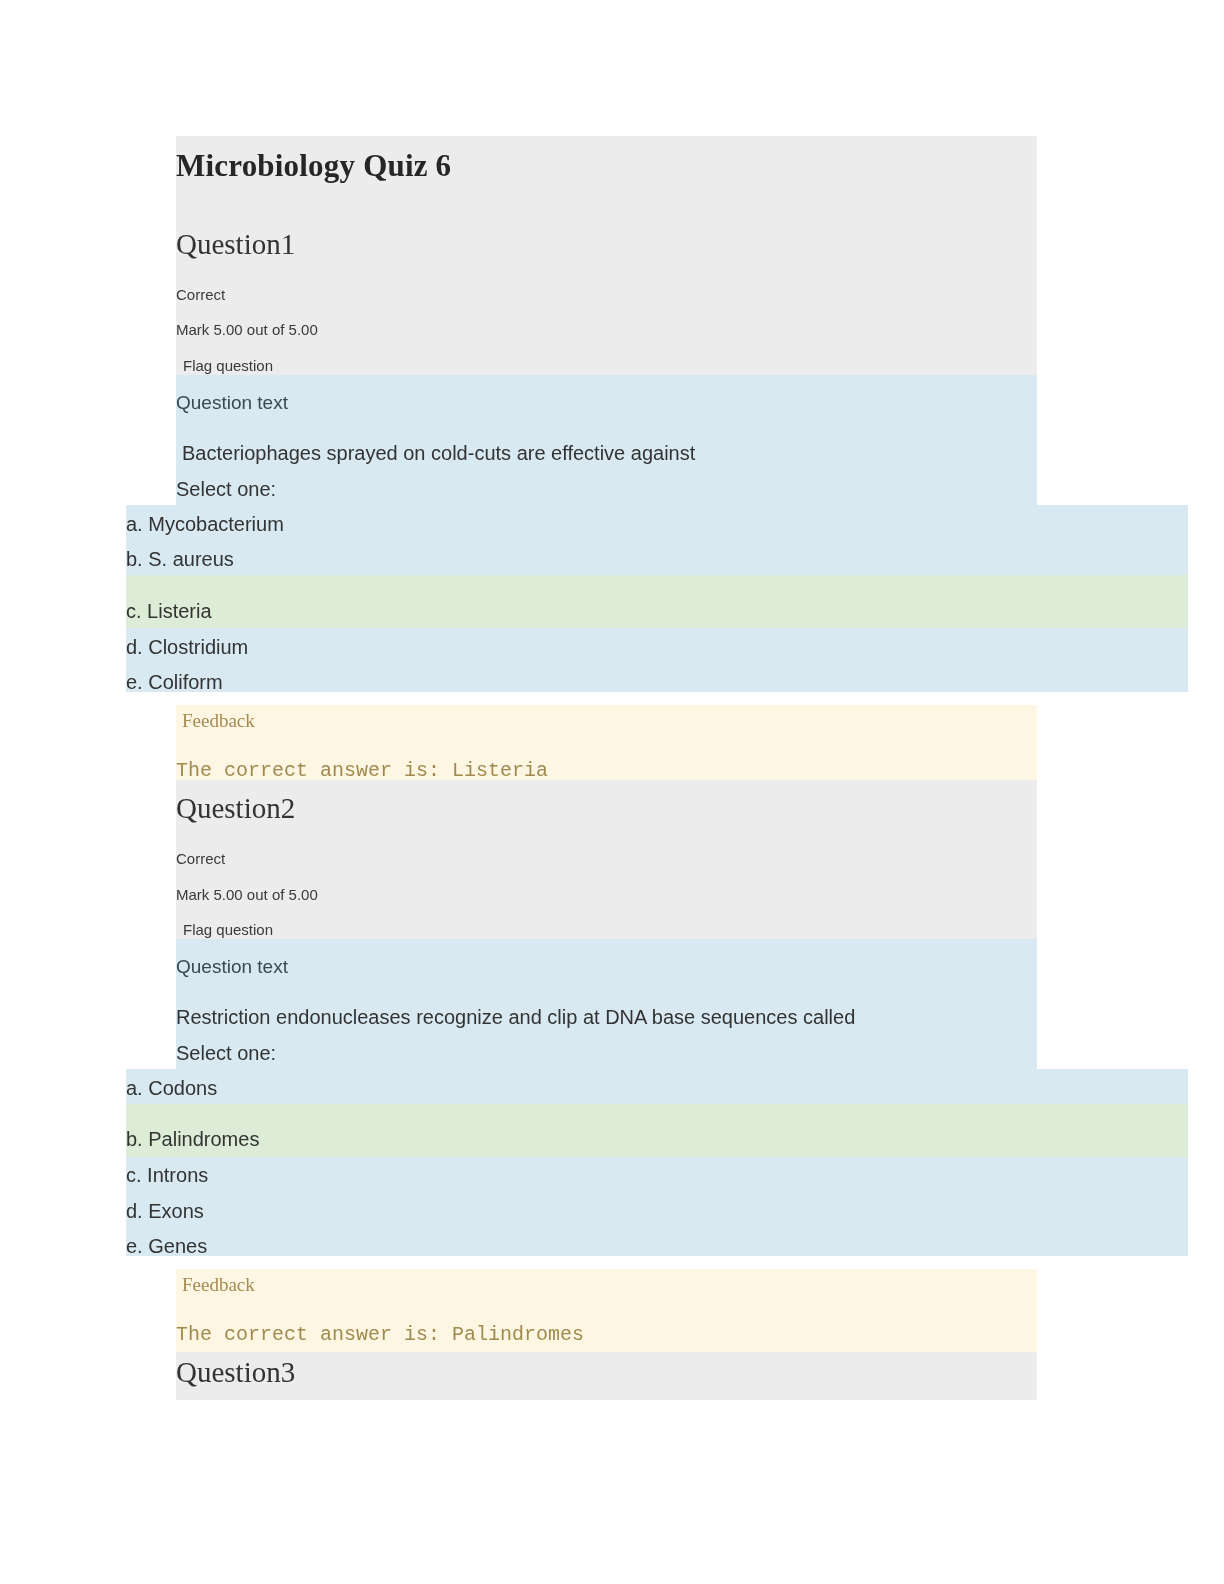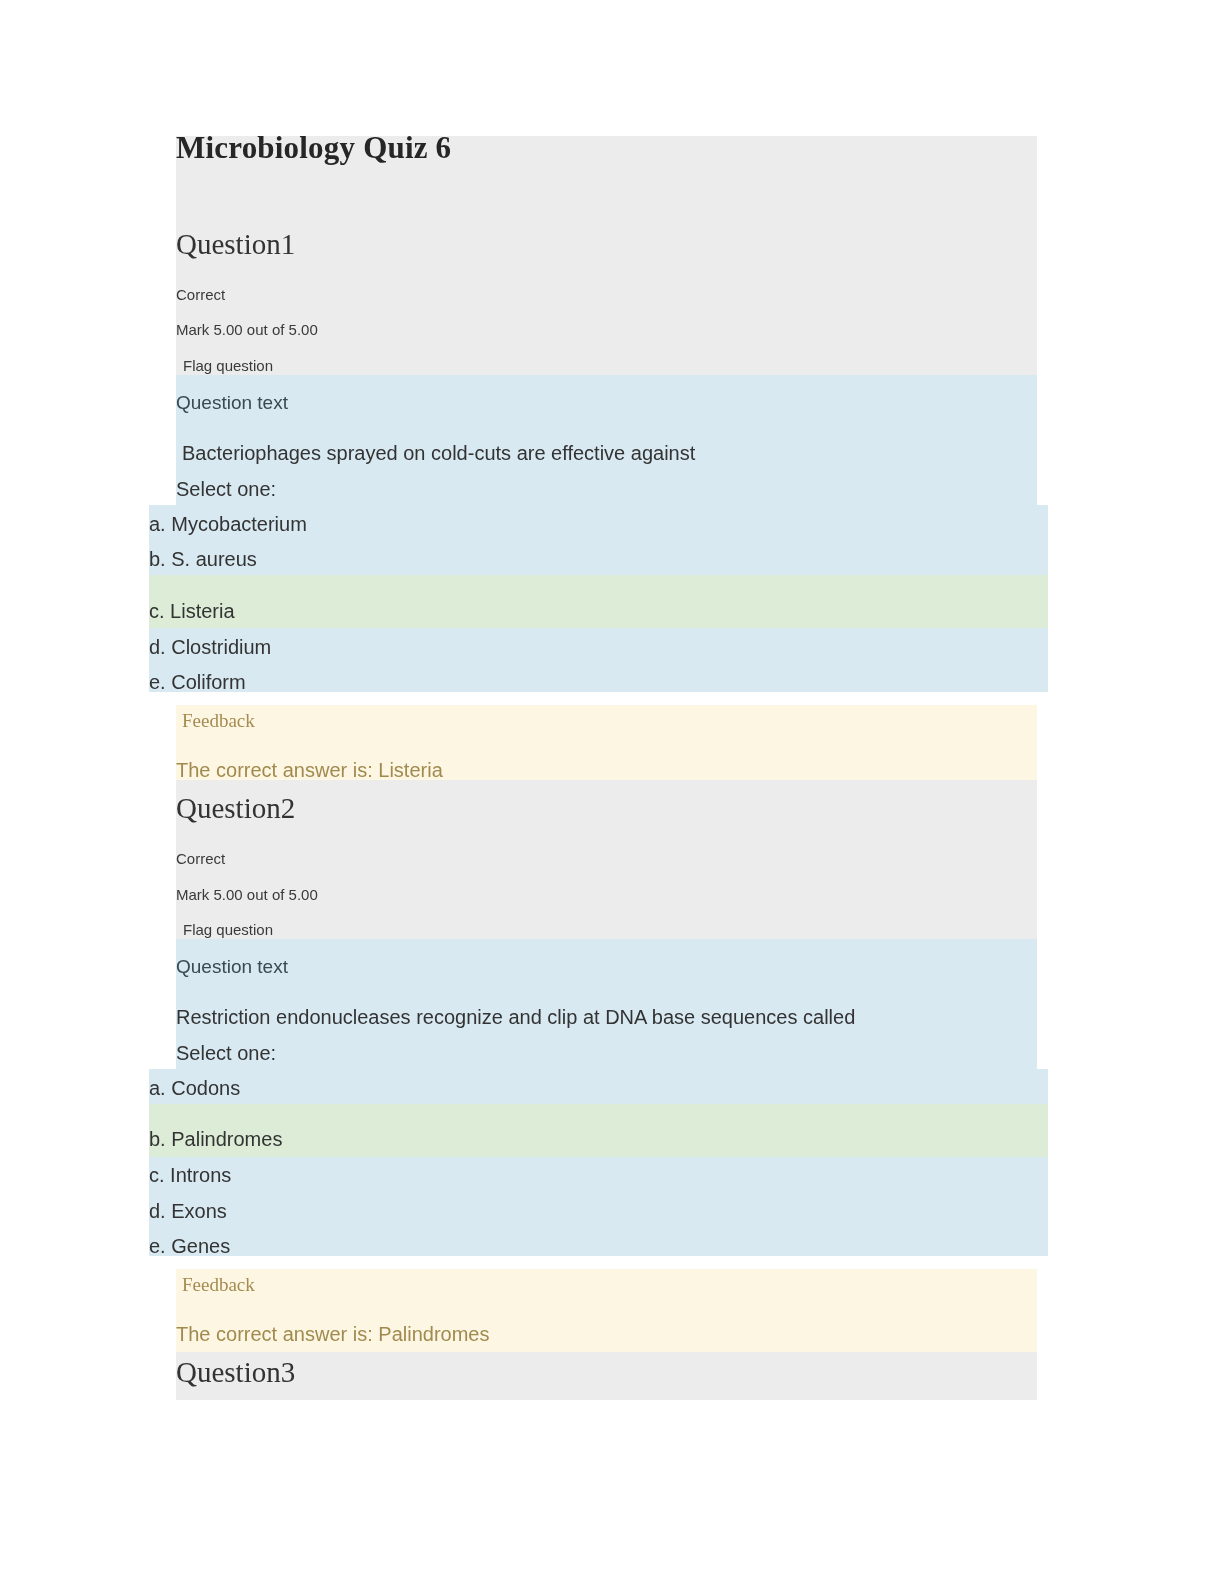--- a/index.html
+++ b/index.html
@@ -26,22 +26,22 @@
 
   
   .qblock {
     position: absolute;
     left: 176px;
     width: 861px;
     box-sizing: border-box;
   }
   .optblock {
     position: absolute;
-    left: 149px;
-    width: 899px;
+    left: 126px;
+    width: 1062px;
     box-sizing: border-box;
   }
 
   
   .bg-gray   { background: #ececec; }
   .bg-blue   { background: #d8e9f2; }
   .bg-green  { background: #dcecd6; }
   .bg-cream  { background: #fdf6e3; }
 
   
@@ -106,36 +106,36 @@
   }
   .fb-label {
     font-family: "Liberation Serif", serif;
     font-size: 19px;
     color: #a58b51;
     line-height: 1.2;
     white-space: nowrap;
     padding-left: 6px;
   }
   .fb-text {
-    font-family: Liberation Sans, sans-serif;
+    font-family: Liberation Mono, monospace;
     font-size: 20px;
     color: #a08a4e;
     line-height: 1.25;
     white-space: nowrap;
   }
 </style>
 </head>
 <body>
 
 <div class="page">
 
   <div class="qblock bg-gray" style="top:136px; height:239px;">
   </div>
 
-  <div class="qblock" style="top:132px; height:40px;">
+  <div class="qblock" style="top:150px; height:40px;">
     <div class="quiz-title">Microbiology Quiz 6</div>
   </div>
 
   <div class="qblock" style="top:230px; height:40px;">
     <span class="q-heading">Question</span><span class="q-heading qnum">1</span>
   </div>
 
   <div class="qblock" style="top:286px;">
     <div class="meta">Correct</div>
   </div>

